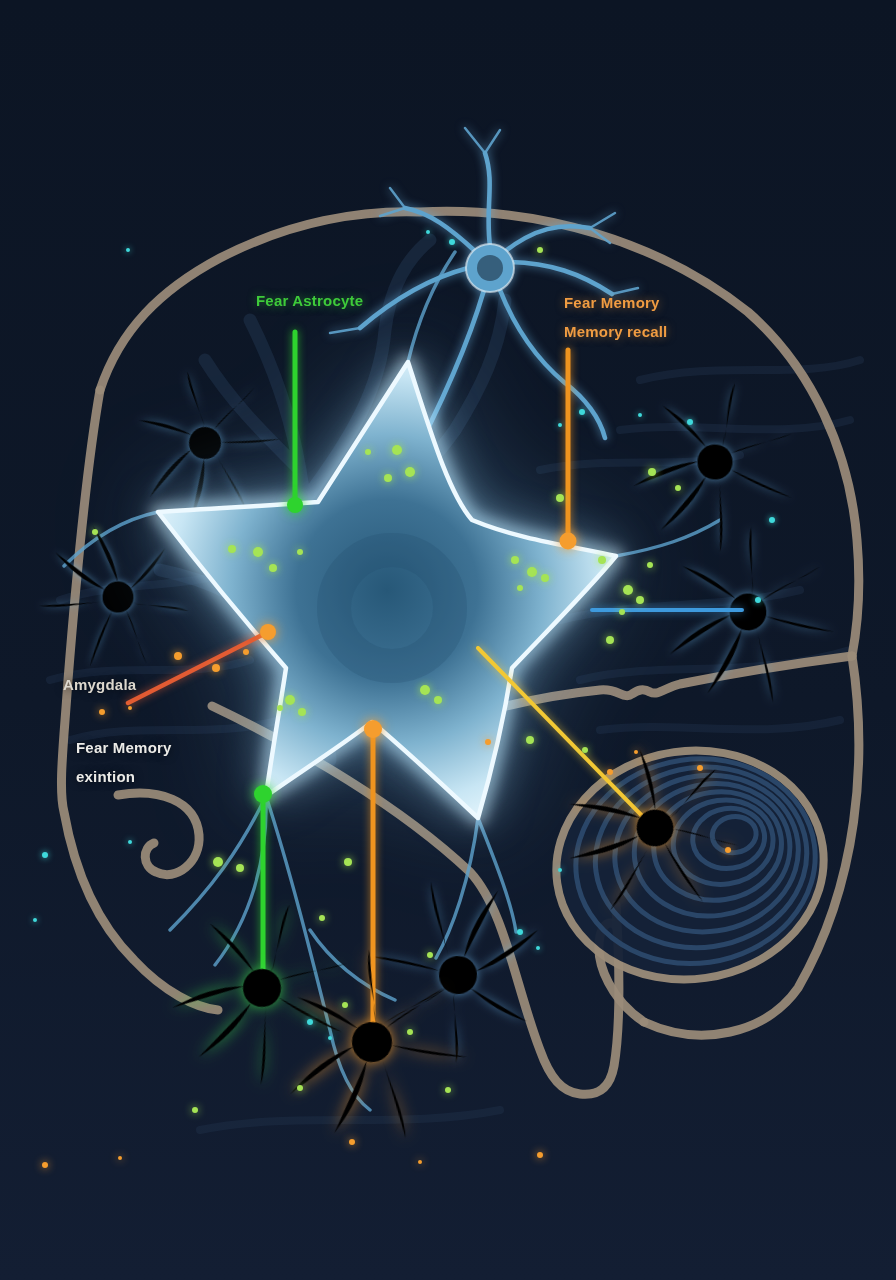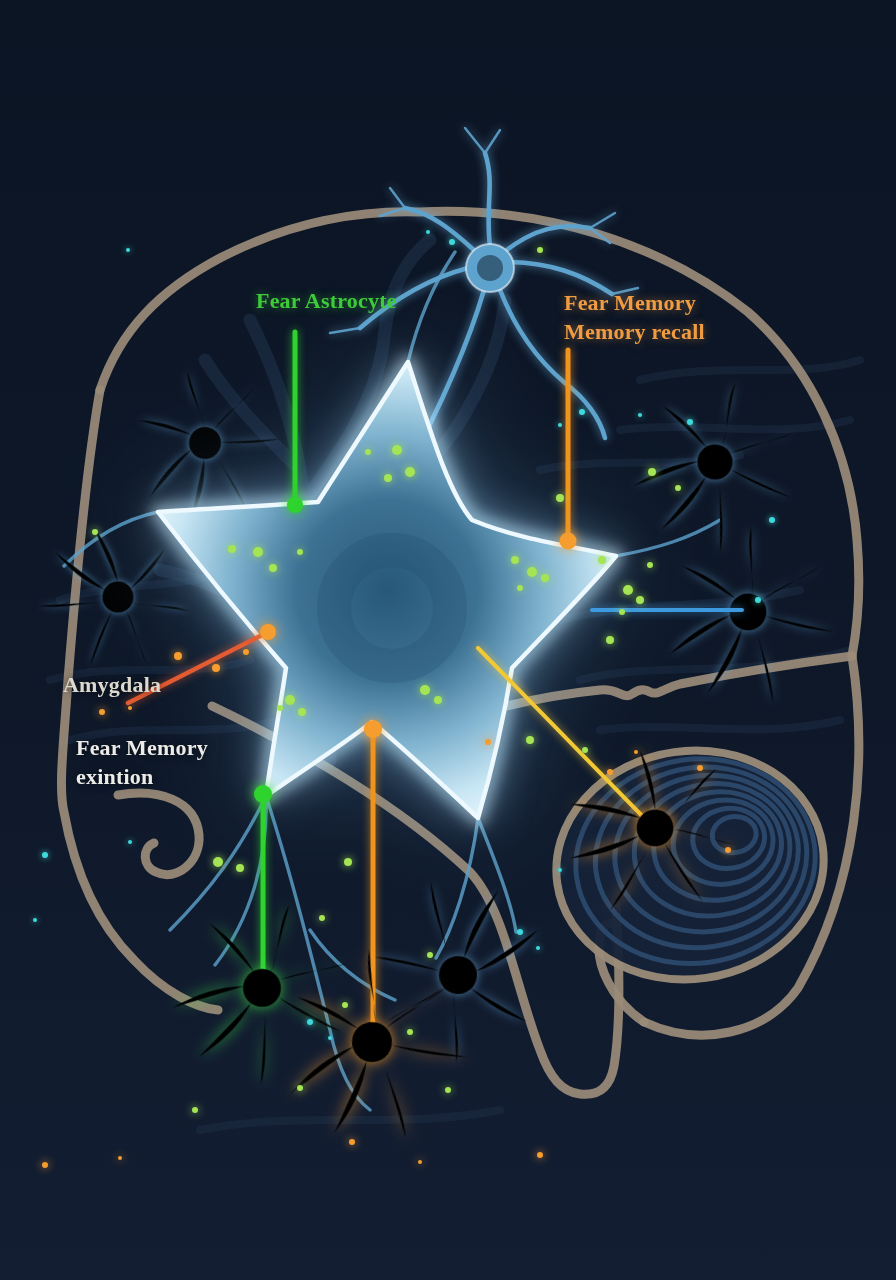--- a/index.html
+++ b/index.html
@@ -34,21 +34,21 @@
   .ld-orange{stroke:var(--leader_orange,#ef941f);stroke-width:5;filter:drop-shadow(0 0 4px rgba(239,148,31,.8));}
   .ld-red{stroke:var(--leader_red,#e25b33);stroke-width:4.5;filter:drop-shadow(0 0 4px rgba(226,91,51,.7));}
   .ld-yellow{stroke:var(--leader_yellow,#f2c834);stroke-width:4;filter:drop-shadow(0 0 4px rgba(242,200,52,.7));}
   .ld-blue{stroke:var(--leader_blue,#3e9ade);stroke-width:4;filter:drop-shadow(0 0 4px rgba(62,154,222,.7));}
   .dot-endpoint-green{fill:var(--leader_green,#2ed32e);filter:drop-shadow(0 0 6px rgba(46,211,46,.9));}
   .dot-endpoint-orange{fill:var(--dot_orange,#f59d2e);filter:drop-shadow(0 0 6px rgba(245,157,46,.9));}
   .gdot{fill:var(--dot_green,#a5e455);filter:drop-shadow(0 0 4px rgba(160,230,80,.9));}
   .cdot{fill:var(--dot_cyan,#3fd9db);filter:drop-shadow(0 0 3px rgba(63,217,219,.9));}
   .odot{fill:var(--dot_orange,#f59d2e);filter:drop-shadow(0 0 4px rgba(245,157,46,.95));}
   
-  .lbl{position:absolute;font-weight:bold;font-size:22px;line-height:29px;letter-spacing:.2px;white-space:nowrap;font-family:Liberation Serif, serif;}
+  .lbl{position:absolute;font-weight:bold;font-size:15px;line-height:29px;letter-spacing:.2px;white-space:nowrap;}
   .lbl-green{color:var(--label_green,#3ecb3a);text-shadow:0 0 10px rgba(62,203,58,.55);}
   .lbl-orange{color:var(--label_orange,#f09c42);text-shadow:0 0 10px rgba(240,156,66,.5);}
   .lbl-warmwhite{color:var(--label_offwhite,#ddd8ce);text-shadow:0 0 8px rgba(0,0,0,.6);}
   .lbl-white{color:var(--label_white,#ecebe7);text-shadow:0 0 8px rgba(0,0,0,.6);}
 </style>
 </head>
 <body>
 
 <div class="canvas">
 

